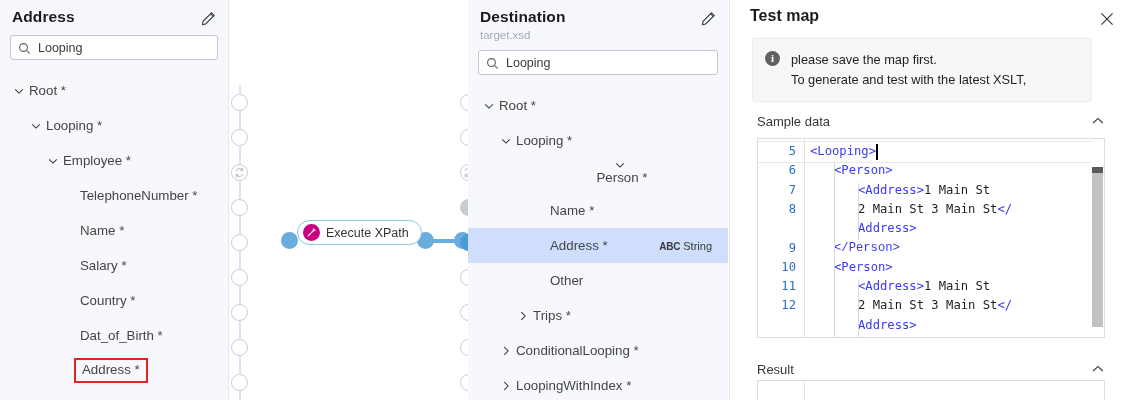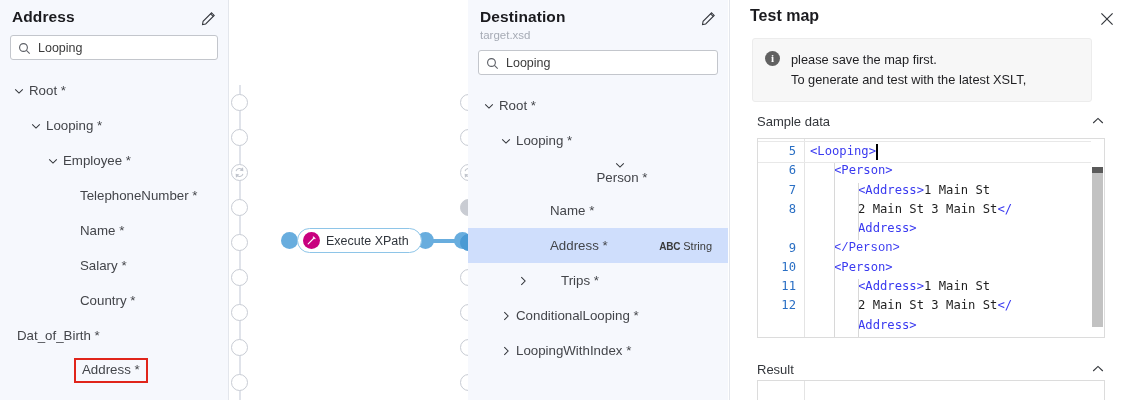--- a/index.html
+++ b/index.html
@@ -213,38 +213,38 @@
           <span class="tree-label">Name *</span>
         </div>
         <div class="tree-row" style="padding-left: 63px;">
           <span class="chev spacer"></span>
           <span class="tree-label">Salary *</span>
         </div>
         <div class="tree-row" style="padding-left: 63px;">
           <span class="chev spacer"></span>
           <span class="tree-label">Country *</span>
         </div>
-        <div class="tree-row" style=" text-align: right;">
+        <div class="tree-row" style="padding-left: 63px; text-align: right;">
           <span class="chev spacer"></span>
           <span class="tree-label">Dat_of_Birth *</span>
         </div>
         <div class="tree-row boxed" style="padding-left: 63px;">
           <span class="chev spacer"></span>
           <span class="tree-label">Address *</span>
         </div>
       </div>
   </div>
   <div class="panel-divider" style="left:228px"></div>
 
   <div id="canvas">
     <div class="wire" id="fn-wire" style="left: 196px; top: 239px; width: 36px;"></div>
     <div class="port" id="fn-port-in" style="left: 52px; top: 232px;"></div>
     <div class="port" id="fn-port-out" style="left: 188px; top: 232px;"></div>
     <div class="port" id="fn-port-end" style="left: 225px; top: 232px;"></div>
-    <div class="fn-node" id="fn-node" style="top: 228px; left: 68px;">
+    <div class="fn-node" id="fn-node" style="top: 220px; left: 68px;">
       <span class="fn-icon">
         <svg width="11" height="11" viewBox="0 0 12 12" fill="none" stroke="#ffffff" stroke-width="1.3" stroke-linecap="round">
           <path d="M2.4 9.6 L8.2 3.8"></path>
             <path d="M8.0 2.2 L9.8 4.0"></path>
         </svg>
       </span>
       <span class="fn-label">Execute XPath</span>
     </div>
   </div>
 
@@ -334,21 +334,25 @@
         </div>
         <div class="tree-row" style="padding-left: 65px;">
           <span class="chev spacer"></span>
           <span class="tree-label">Name *</span>
         </div>
         <div class="tree-row selected" style="padding-left: 65px;">
           <span class="chev spacer"></span>
           <span class="tree-label">Address *</span>
           <span class="type-badge"><b>ABC</b> String</span>
         </div>
-        <div class="tree-row" style="padding-left: 48px; gap: 28px;">
+        <div class="tree-row" style="padding-left: 65px;">
+          <span class="chev spacer"></span>
+          <span class="tree-label">Other</span>
+        </div>
+        <div class="tree-row" style="padding-left: 48px;">
           <span class="chev">
             <svg width="12" height="12" viewBox="0 0 12 12" fill="none" stroke="#33363b" stroke-width="1.05">
               <path d="M4.3 2.2 L8.1 6 L4.3 9.8"></path>
             </svg>
           </span>
           <span class="tree-label">Trips *</span>
         </div>
         <div class="tree-row" style="padding-left: 31px;">
           <span class="chev">
             <svg width="12" height="12" viewBox="0 0 12 12" fill="none" stroke="#33363b" stroke-width="1.05">

